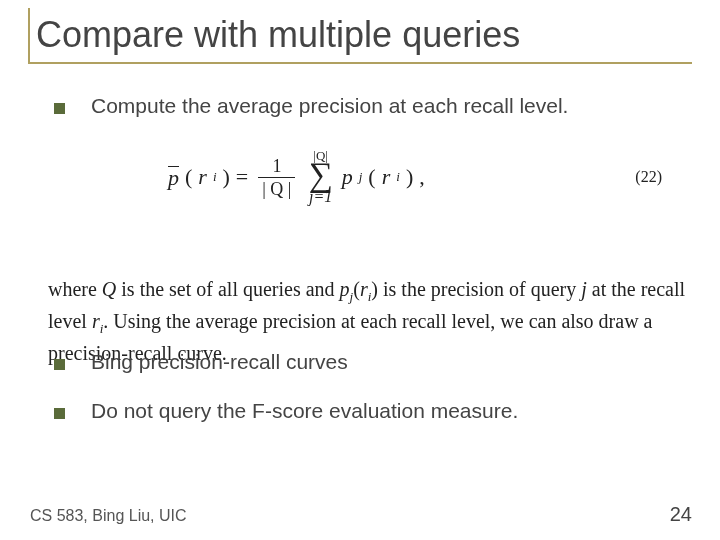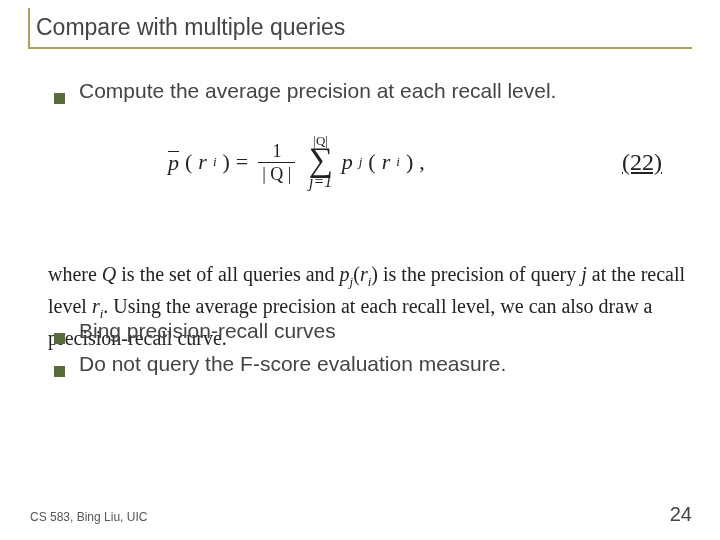--- a/index.html
+++ b/index.html
@@ -10,33 +10,33 @@
     color: #333;
     position: relative;
   }
   .slide {
     width: 720px;
     height: 540px;
     padding: 8px 28px 0 28px;
     position: relative;
   }
   .title {
-    font-size: 23px;
+    font-size: 36px;
     font-weight: 400;
     color: #444;
     padding: 6px 0 6px 6px;
     border-left: 2px solid #b0a060;
     border-bottom: 2px solid #b0a060;
     margin-bottom: 28px;
   }
   .bullet-row {
     display: flex;
-    align-items: flex-end;
-    margin: 6px 0 18px 26px;
-    gap: 14px;
+    align-items: center;
+    margin: 22px 0 18px 26px;
+    gap: 26px;
   }
   .bullet-box {
     width: 11px;
     height: 11px;
     background: #5a6b3a;
     flex: 0 0 11px;
     margin-top: 6px;
   }
   .bullet-text {
     font-size: 21px;
@@ -79,21 +79,21 @@
     flex-direction: column;
     align-items: center;
     margin: 0 3px;
     line-height: 1;
   }
   .bigsum .lim-top { font-size: 13px; margin-bottom: -2px; }
   .bigsum .sigma { font-size: 34px; line-height: 0.9; }
   .bigsum .lim-bot { font-size: 16px; margin-top: -2px; }
   .ital { font-style: italic; }
   .sub { font-size: 13px; vertical-align: sub; }
-  .eq-right { font-size: 24px; text-decoration: underline; }
+  .eq-right { font-size: 16px; }
   .explain {
     font-family: "Times New Roman", serif;
     font-size: 20px;
     color: #222;
     line-height: 1.45;
     margin: 0 4px 2px 20px;
     position: relative;
     z-index: 1;
   }
   .explain .ital { font-style: italic; }
@@ -112,21 +112,21 @@
   .footer {
     position: absolute;
     bottom: 14px;
     left: 30px;
     right: 28px;
     display: flex;
     justify-content: space-between;
     align-items: baseline;
   }
   .footer-left {
-    font-size: 12px;
+    font-size: 16px;
     color: #555;
   }
   .footer-right {
     font-size: 20px;
     color: #444;
   }
 </style>
 </head>
 <body>
 

